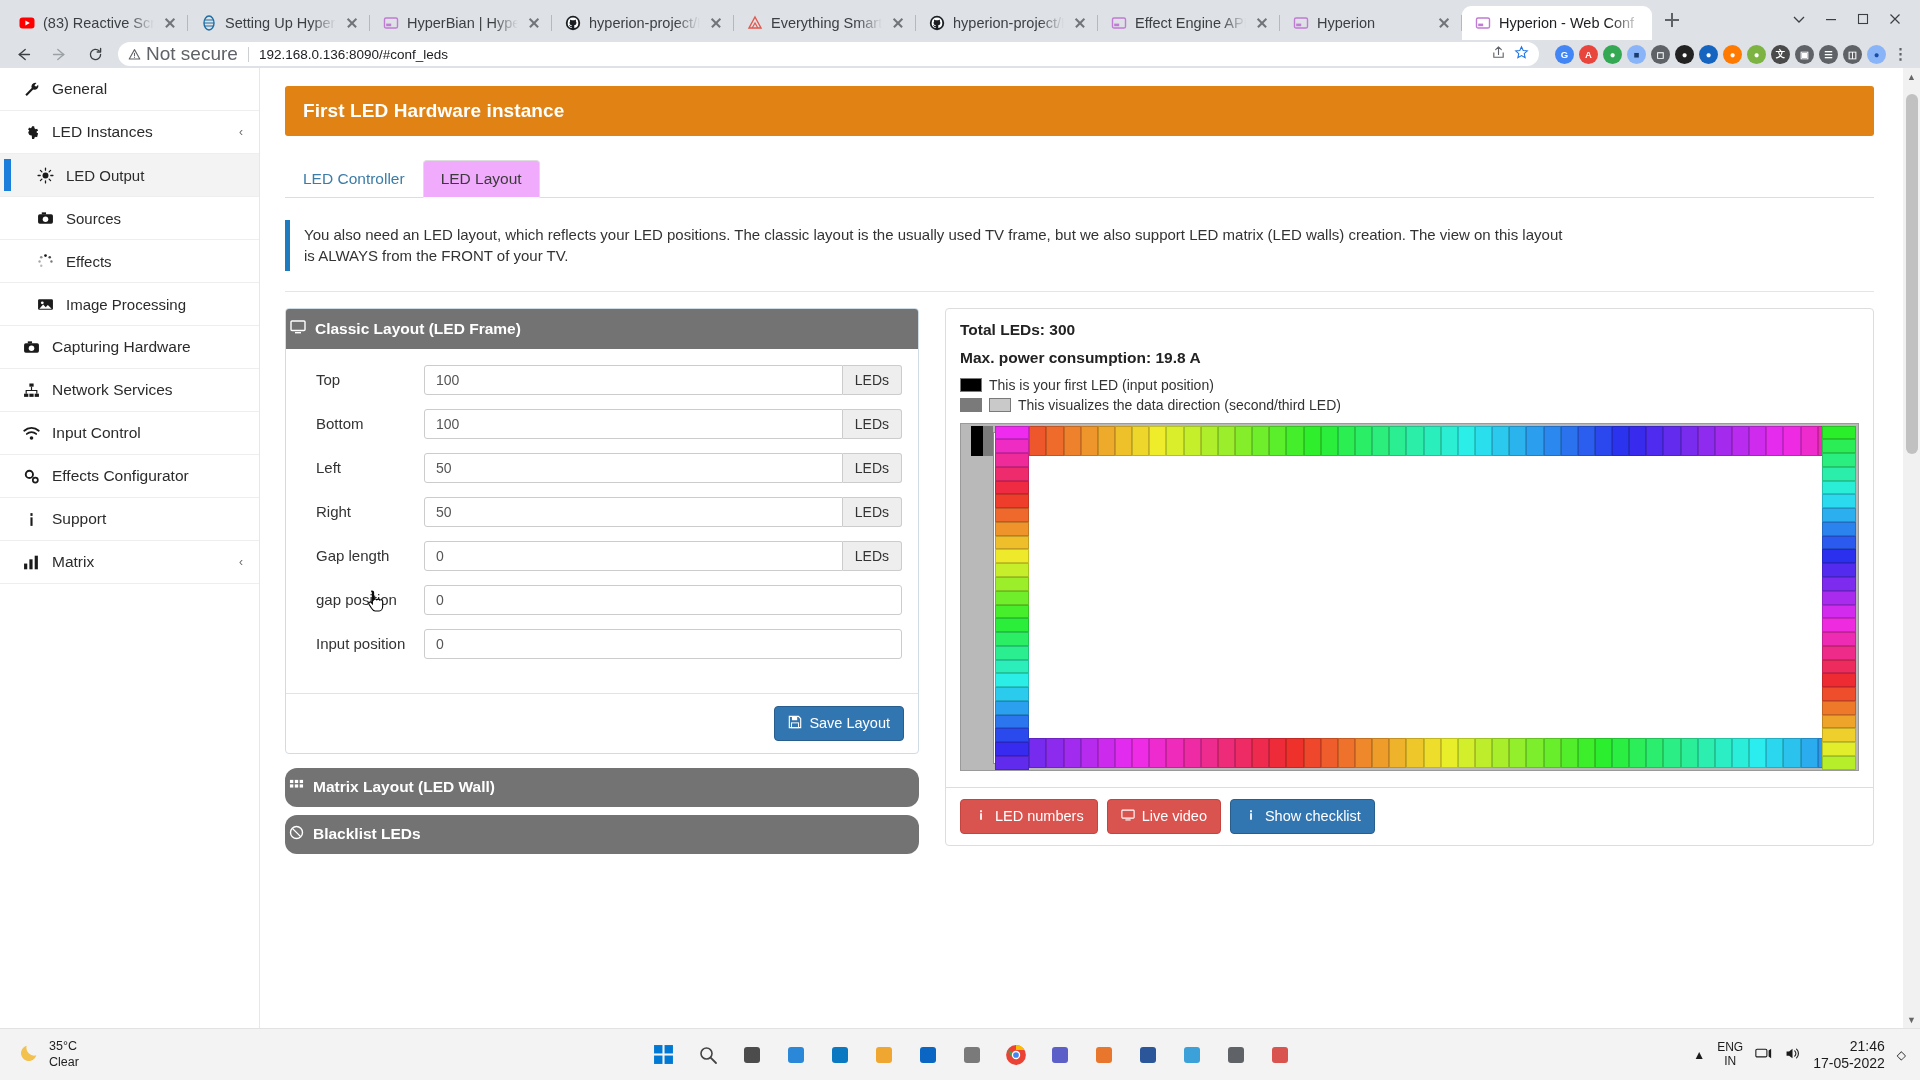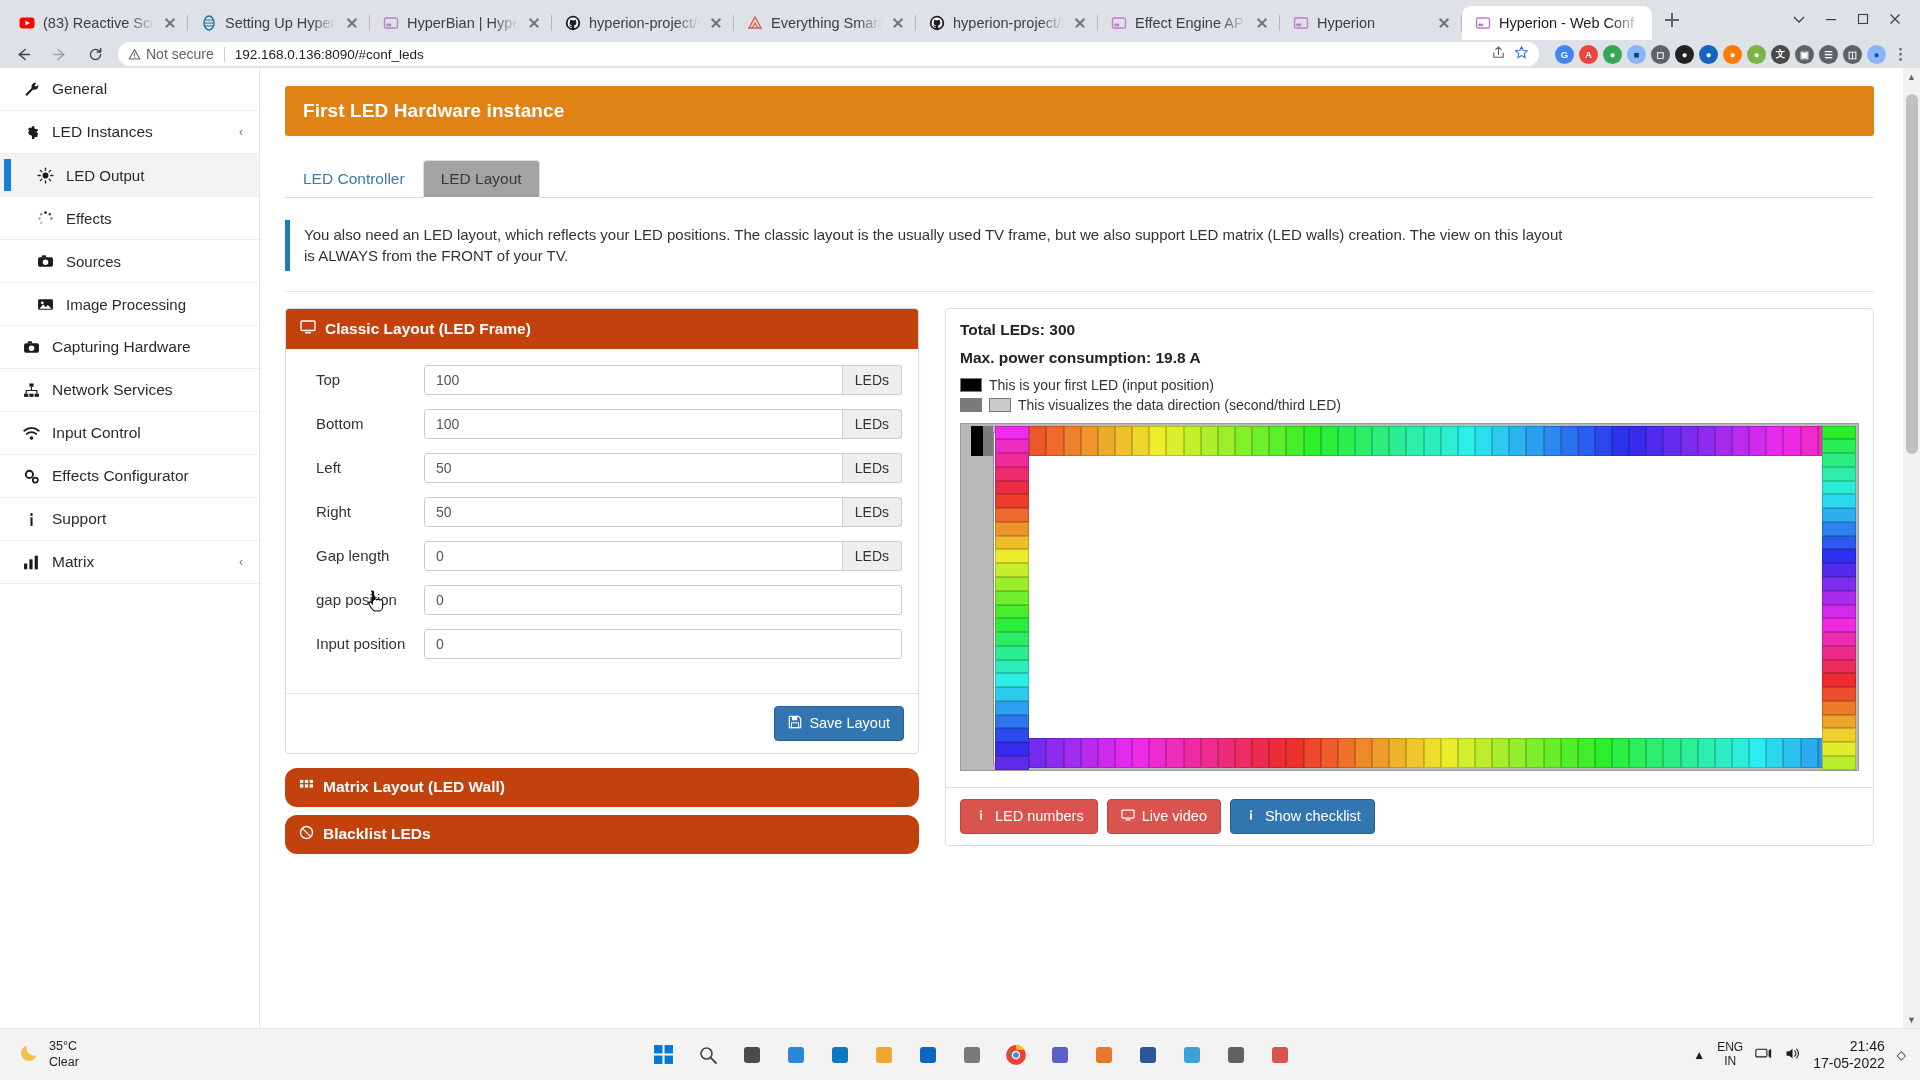--- a/index.html
+++ b/index.html
@@ -45,21 +45,21 @@
   .winbtn { width:30px; height:26px; position:relative; }
   .winbtn svg { position:absolute; left:9px; top:7px; }
 
   .toolbar { height: 28px; display:flex; align-items:center; padding: 0 10px; gap: 10px; background:#dee1e6;}
   .navbtn { width: 26px; height: 26px; position:relative; flex:0 0 26px; color:#3c4043; display:flex;align-items:center;justify-content:center;}
   .omnibox {
     flex: 1 1 auto; height: 24px; background:#fff; border-radius: 13px;
     display:flex; align-items:center; padding: 0 10px; gap: 6px;
     font-size: 13.5px; color: #202124; position:relative;
   }
-  .notsecure { display:flex; align-items:center; gap:5px; color:#5f6368; font-size:14px;}
+  .notsecure { display:flex; align-items:center; gap:5px; color:#5f6368; font-size:19px;}
   .omnidiv { width:1px; height:15px; background:#cdd0d3; margin: 0 4px;}
   .omni-url { color:#202124; }
   .omni-right { margin-left:auto; display:flex; align-items:center; gap:8px; }
   .ext-icons { display:flex; align-items:center; gap:5px; padding-left:6px;}
   .ext { width:19px; height:19px; border-radius:50%; display:flex;align-items:center;justify-content:center;font-size:9.5px;color:#fff;font-weight:bold;}
 
   
   .page { position:absolute; left:0; top:68px; width:1920px; height: 960px; background:#fff; overflow:hidden; }
 
   
@@ -83,36 +83,36 @@
   .content { position:absolute; left:261px; top:0; right:18px; bottom:0; background:#fff; padding: 18px 28px 0 24px; }
   .banner {
     background:#e08214; color:#fff; font-size:19px; font-weight:bold;
     padding:14px 18px; border-radius:3px; letter-spacing:.1px;
   }
   .tabs { display:flex; margin-top:24px; border-bottom:1px solid #dddddd; }
   .ntab {
     padding:9px 17px; font-size:15.5px; color:#3c7ca8; cursor:default;
     border:1px solid transparent; margin-bottom:-1px; border-radius:4px 4px 0 0;
   }
-  .ntab.active { color:#3a3a3a; background:#a3a3a3; border-color:#dddddd; border-bottom-color:#fff; }
+  .ntab.active { color:#3a3a3a; background:#f0abfc; border-color:#dddddd; border-bottom-color:#fff; }
 
   .infobox {
     margin-top:22px; border-left:5px solid #1f7bbf; background:#fff;
     padding:4px 0 4px 14px; font-size:15px; color:#333; line-height:1.42; max-width: 1290px;
   }
   .hr { margin-top:20px; border-top:1px solid #e5e5e5; }
 
   .cols { display:flex; gap:26px; margin-top:16px; }
   .col-left { width: 634px; flex:0 0 634px; }
   .col-right { flex:1 1 auto; }
 
   .panel { border:1px solid #cfdce6; border-radius:4px; margin-bottom:8px; background:#fff; }
   .panel-head {
-    background:#c2410c; color:#fff; font-size:15.5px; font-weight:bold;
-    padding:10px 14px; display:flex; align-items:center; gap:9px; border-radius:3px 3px 0 0;
+    background:#737373; color:#fff; font-size:15.5px; font-weight:bold;
+    padding:10px 4px; display:flex; align-items:center; gap:9px; border-radius:3px 3px 0 0;
   }
   .panel-head.plain { border-radius:12px; }
   .panel-body { padding:16px 16px 6px 16px; }
 
   .frow { display:flex; align-items:center; margin-bottom:14px; }
   .flabel { width:122px; flex:0 0 122px; font-size:15px; color:#333; padding-left:14px;}
   .fctl { flex:1 1 auto; display:flex; }
   .finput {
     flex:1 1 auto; height:30px; border:1px solid #ccc; border-radius:3px 0 0 3px;
     padding:0 11px; font-size:14px; color:#555; background:#fff;
@@ -403,39 +403,39 @@
             <svg width="17" height="17" viewBox="0 0 16 16">
               <circle cx="8" cy="8" r="2.8" fill="#1b1b1b"></circle>
               <path d="M8 1v2M8 13v2M1 8h2M13 8h2M3.2 3.2l1.4 1.4M11.4 11.4l1.4 1.4M12.8 3.2l-1.4 1.4M4.6 11.4l-1.4 1.4" stroke="#1b1b1b" stroke-width="1.2" stroke-linecap="round"></path>
             </svg>
           </span>
           <span>LED Output</span>
         </div>
         <div class="side-item sub">
           <span class="ico">
             <svg width="17" height="17" viewBox="0 0 16 16">
+              <rect x="1" y="4" width="14" height="9" rx="1.6" fill="#1b1b1b"></rect>
+              <rect x="4.5" y="2.2" width="4" height="2" fill="#1b1b1b"></rect>
+              <circle cx="8" cy="8.6" r="2.6" fill="#fff"></circle>
+            </svg>
+          </span>
+          <span>Sources</span>
+        </div>
+        <div class="side-item sub">
+          <span class="ico">
+            <svg width="17" height="17" viewBox="0 0 16 16">
               <circle cx="8" cy="2.4" r="1.3" fill="#1b1b1b"></circle>
               <circle cx="12" cy="4" r="1.2" fill="#1b1b1b" opacity=".8"></circle>
               <circle cx="13.6" cy="8" r="1.1" fill="#1b1b1b" opacity=".6"></circle>
               <circle cx="4" cy="4" r="1.2" fill="#1b1b1b" opacity=".5"></circle>
               <circle cx="2.4" cy="8" r="1.1" fill="#1b1b1b" opacity=".4"></circle>
               <circle cx="4" cy="12" r="1.1" fill="#1b1b1b" opacity=".3"></circle>
             </svg>
           </span>
           <span>Effects</span>
-        </div>
-        <div class="side-item sub">
-          <span class="ico">
-            <svg width="17" height="17" viewBox="0 0 16 16">
-              <rect x="1" y="4" width="14" height="9" rx="1.6" fill="#1b1b1b"></rect>
-              <rect x="4.5" y="2.2" width="4" height="2" fill="#1b1b1b"></rect>
-              <circle cx="8" cy="8.6" r="2.6" fill="#fff"></circle>
-            </svg>
-          </span>
-          <span>Sources</span>
         </div>
         <div class="side-item sub">
           <span class="ico">
             <svg width="17" height="17" viewBox="0 0 16 16">
               <rect x="1" y="3" width="14" height="10" rx="1.2" fill="#1b1b1b"></rect>
               <circle cx="5" cy="6.4" r="1.3" fill="#fff"></circle>
               <path d="M2.2 12l3.6-4 2.4 2.6 2-2.2 3.6 3.6z" fill="#fff"></path>
             </svg>
           </span>
           <span>Image Processing</span>

